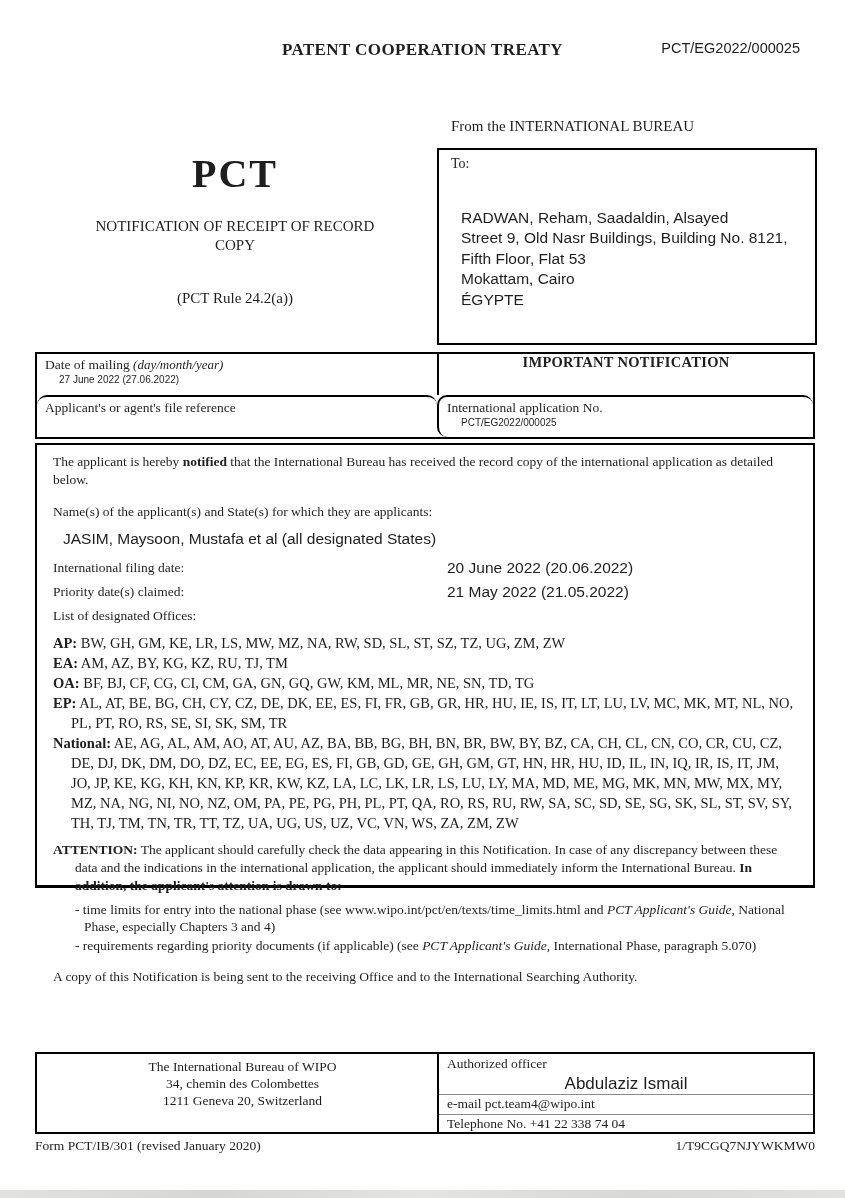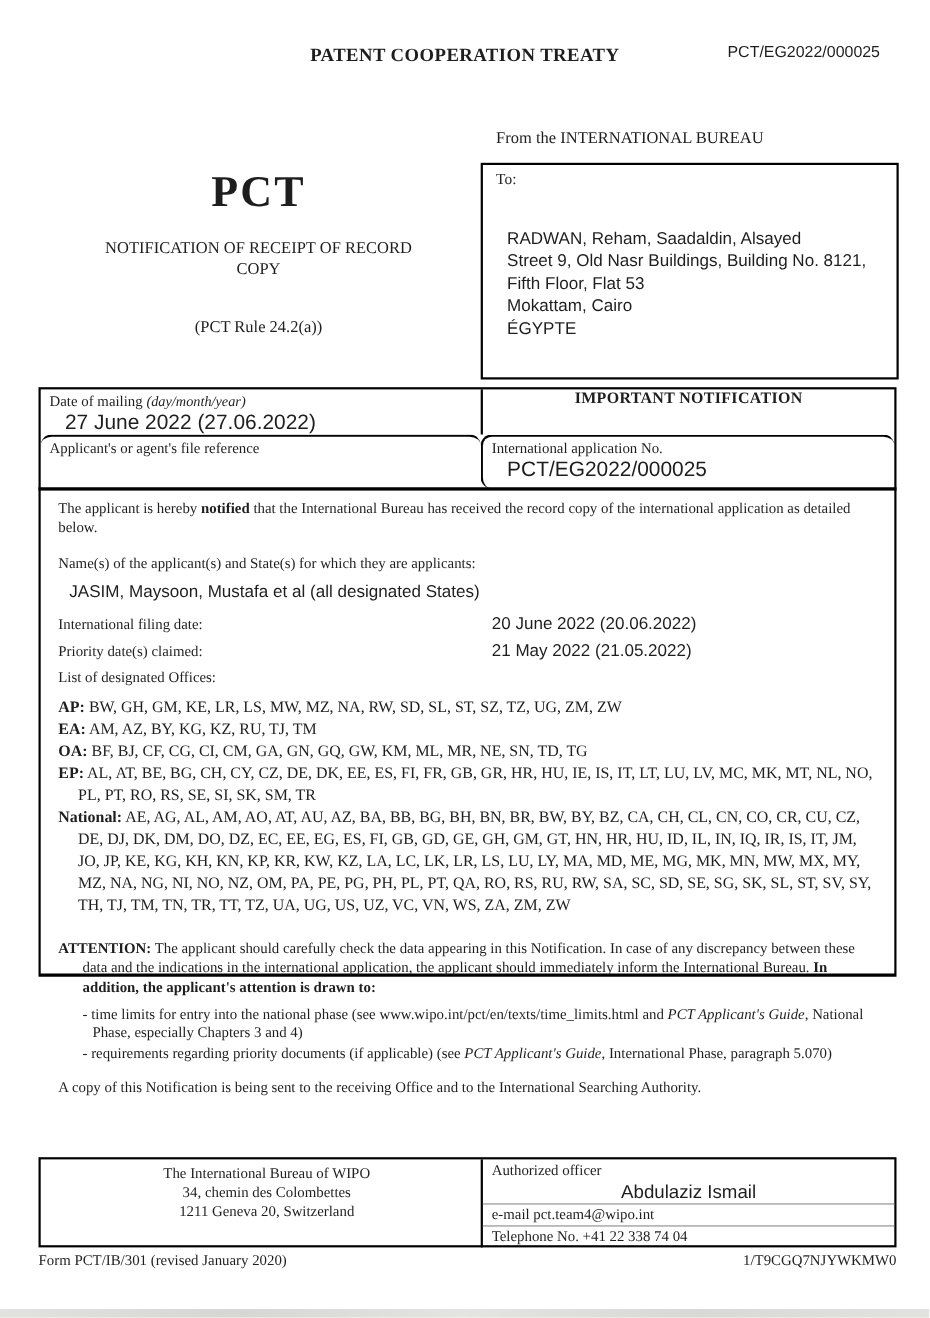--- a/index.html
+++ b/index.html
@@ -45,21 +45,21 @@
   .info-table {
     position:absolute; top:352px; left:35px; width:780px;
     border:2px solid #000;
     display:grid; grid-template-columns:400px 1fr;
   }
   .it-cell { padding:3px 8px 5px; }
   .it-right { border-left:2px solid #000; }
   .it-row2 { border-top:2px solid #000; }
   .it-label { font-size:13.5px; }
   .it-note { font-style:italic; font-size:13px; }
-  .it-value { font-family:"Liberation Sans", sans-serif; font-size:19px; margin-left:14px; margin-top:1px; }
+  .it-value { font-family:"Liberation Sans", sans-serif; font-size:10px; margin-left:14px; margin-top:1px; }
   .important {
     font-weight:bold; font-size:14.5px; text-align:center;
     padding-top:0; height:41px; letter-spacing:.3px;
   }
   .it-left-r1 { height:39px; }
   .it-left-r2, .it-right-r2 { min-height:42px;border-radius:10px; }
 
   
   .main-box {
     position:absolute; top:443px; left:35px; width:780px; height:445px;
@@ -69,21 +69,21 @@
   }
   .names-label { margin-top:14px; }
   .applicant-value { margin-top:8px; margin-left:10px; font-size:15.5px; line-height:20px; }
   .fields { margin-top:10px; }
   .field-row { display:flex; margin-bottom:6px; }
   .f-label { width:394px; flex:none; }
   .f-value { font-size:15.5px; line-height:18px; }
   .offices-label { margin-top:6px; }
   .offices { margin-top:8px; font-size:14.5px; line-height:20px; }
   .office-line { padding-left:18px; text-indent:-18px; }
-  .attention { margin-top:20px; padding-left:22px; text-indent:-22px; line-height:18px; }
+  .attention { margin-top:8px; padding-left:22px; text-indent:-22px; line-height:18px; }
   .bullets { margin-top:6px; margin-left:22px; line-height:17px; }
   .bullet { padding-left:9px; text-indent:-9px; margin-bottom:2px; }
   .copy-note { margin-top:14px; }
 
   
   .footer-table {
     position:absolute; top:1052px; left:35px; width:780px; height:82px;
     border:2px solid #000;
     display:grid; grid-template-columns:400px 1fr;
   }

